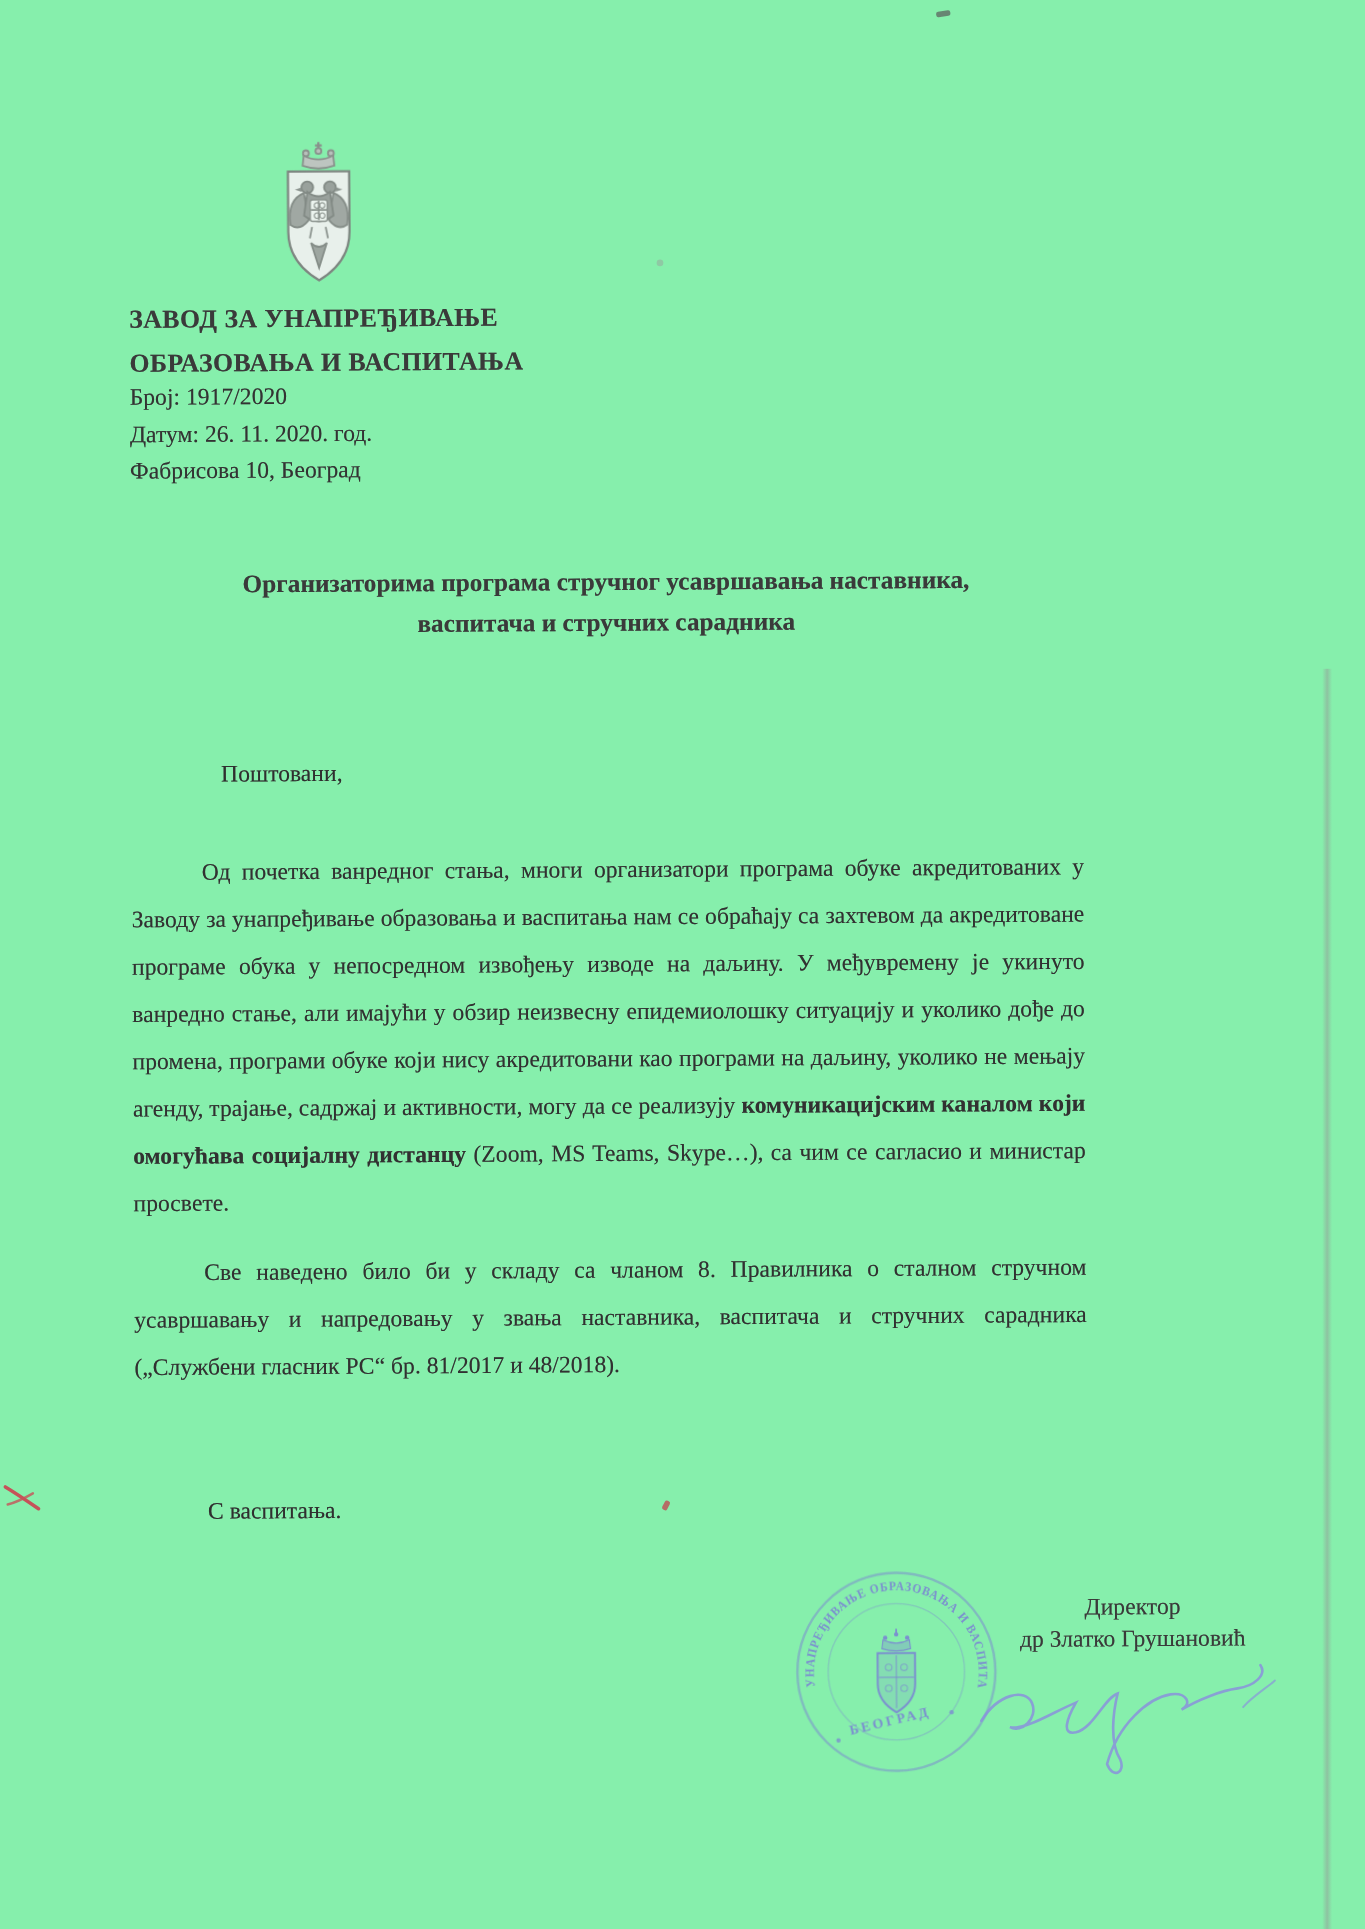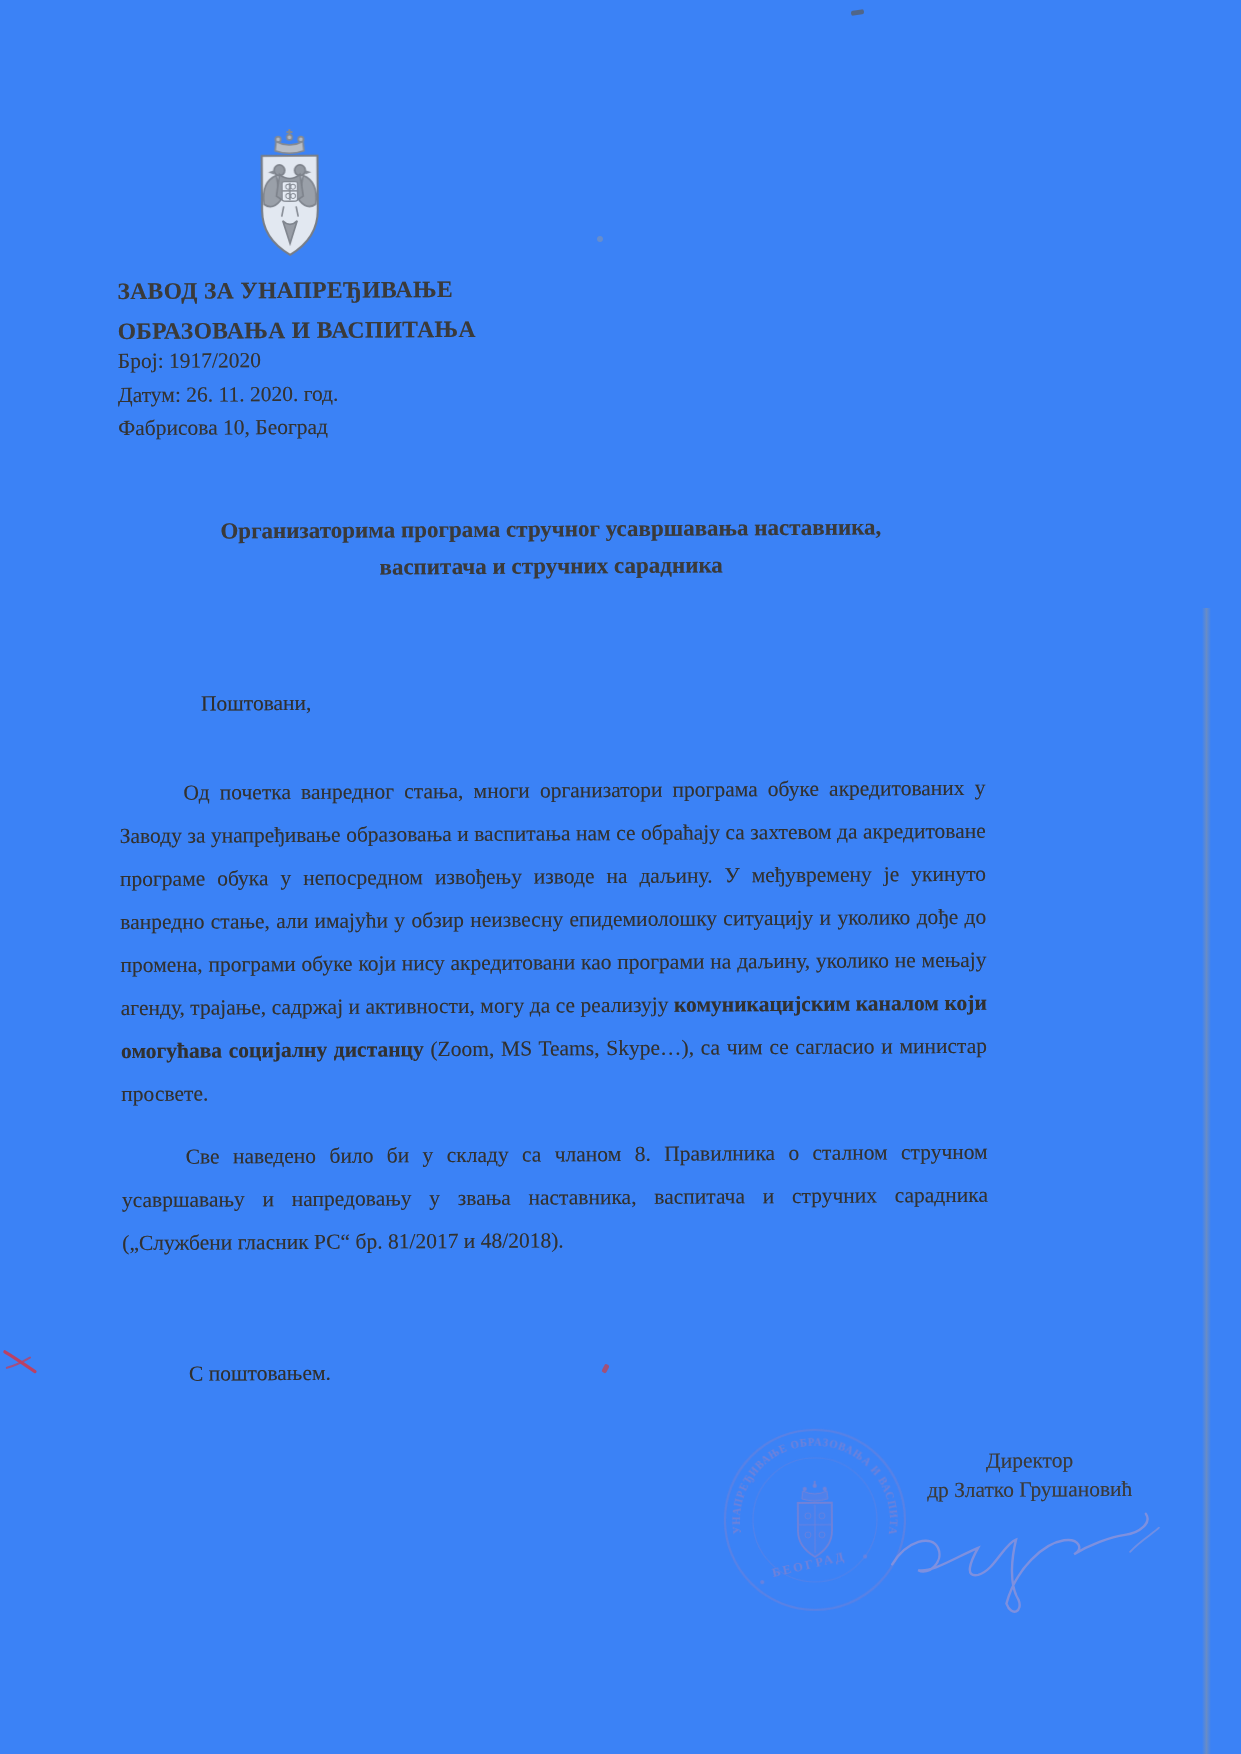--- a/index.html
+++ b/index.html
@@ -1,19 +1,19 @@
 <!DOCTYPE html>
 <html lang="sr"><head>
 <meta charset="utf-8">
 <style>
   html,body{margin:0;padding:0;background:#ffffff;}
   .page{
     position:relative;
     width:1241px;height:1754px;
-    background:#3b82f6;
+    background:#86efac;
     overflow:hidden;
     font-family:"Liberation Serif","DejaVu Serif",serif;
     color:#2f2f2f;
   }
   .tilt{
     position:absolute;inset:0;
     transform:rotate(-0.35deg);
     transform-origin:620px 880px;
   }
   .abs{position:absolute;}
@@ -119,21 +119,21 @@
       <div>Организаторима програма стручног усавршавања наставника,</div>
       <div>васпитача и стручних сарадника</div>
     </div>
 
     <div class="abs salutation soft">Поштовани,</div>
 
     <div class="abs bodytext p1 soft"><span>Од почетка ванредног стања, многи организатори програма обуке акредитованих у Заводу за унапређивање образовања и васпитања нам се обраћају са захтевом да акредитоване програме обука у непосредном извођењу изводе на даљину. У међувремену је укинуто ванредно стање, али имајући у обзир неизвесну епидемиолошку ситуацију и уколико дође до промена, програми обуке који нису акредитовани као програми на даљину, уколико не мењају агенду, трајање, садржај и активности, могу да се реализују </span><b>комуникацијским каналом који омогућава социјалну дистанцу</b><span> (Zoom, MS Teams, Skype…), са чим се сагласио и министар просвете.</span></div>
 
     <div class="abs bodytext p2 soft">Све наведено било би у складу са чланом 8. Правилника о сталном стручном усавршавању и напредовању у звања наставника, васпитача и стручних сарадника („Службени гласник РС“ бр. 81/2017 и 48/2018).</div>
 
-    <div class="abs closing soft">С поштовањем.</div>
+    <div class="abs closing soft">С васпитања.</div>
 
     <div class="abs sigblock soft">
       <div>Директор</div>
       <div>др Златко Грушановић</div>
     </div>
 
     <svg class="abs stamp" viewBox="0 0 200 190" aria-hidden="true">
       <g stroke="#7a82d4" fill="none">
         <circle cx="100" cy="95" r="90" stroke-width="2.2" opacity=".55"></circle>
         <circle cx="100" cy="95" r="62" stroke-width="1.2" opacity=".4"></circle>

